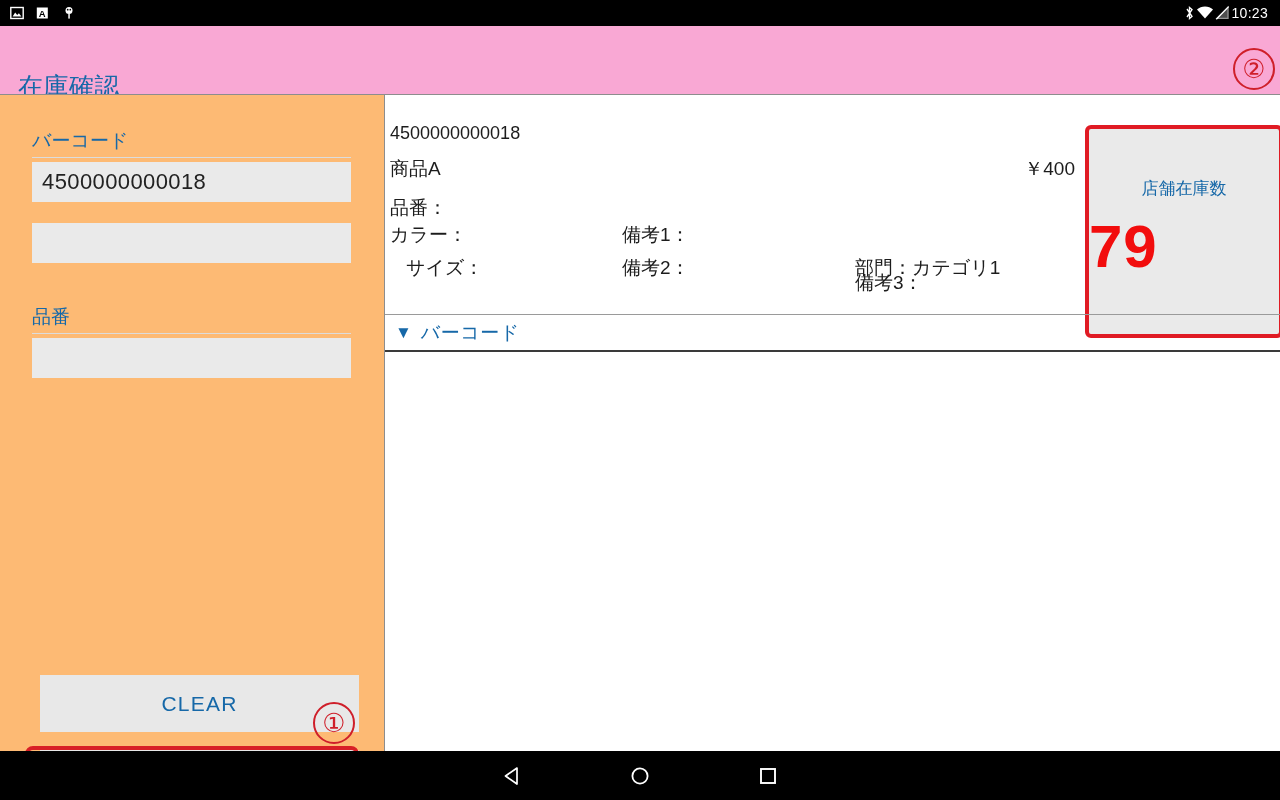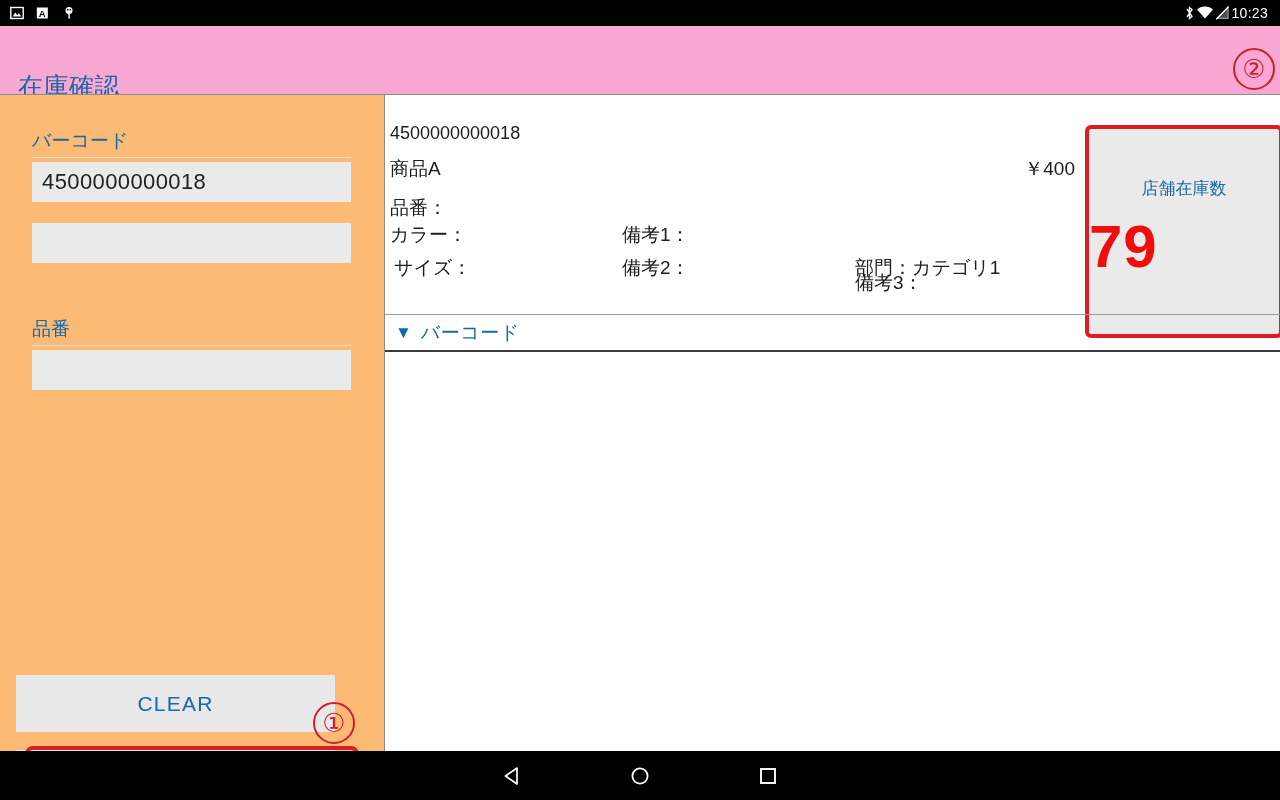--- a/index.html
+++ b/index.html
@@ -61,24 +61,24 @@
   .field-input {
     height: 40px; background: #eaeaea;
     display: flex; align-items: center;
     padding: 0 10px;
     font-size: 22px; color: #222;
     letter-spacing: .4px;
     margin-top: 4px;
   }
   #field-barcode { top: 36px; }
   #field-name    { top: 124px; }
-  #field-code    { top: 212px; margin-top: 12px; }
+  #field-code    { top: 212px; }
 
   .btn {
-    position: absolute; left: 16px; width: 319px; height: 57px;
+    position: absolute; left: 40px; width: 319px; height: 57px;
     background: #e8e8e8;
     display: flex; align-items: center; justify-content: center;
     font-size: 21px; color: #1668a8; letter-spacing: 1.2px;
     border: none;
   }
   #btn-clear  { top: 580px; }
   #btn-search {
     top: 655px; height: 66px;
     letter-spacing: 2px; font-size: 20px;
   }
@@ -105,21 +105,21 @@
   
   #detail {
     position: absolute; left: 5px; top: 28px; width: 890px; height: 197px;
   }
   .d-line { position: absolute; font-size: 19px; color: #1c1c1c; white-space: nowrap; }
   #d-barcode { left: 0px;  top: 0px;  font-size: 18px; }
   #d-name    { left: 0px;  top: 33px; }
   #d-price   { left: 540px; top: 33px; width: 145px; text-align: right; font-size: 19px; }
   #d-code    { left: 0px;  top: 72px; }
   #d-color   { left: 0px;  top: 99px; text-align: right; }
-  #d-size    { left: 4px;  top: 132px; text-align: right; }
+  #d-size    { left: 16px;  top: 132px; text-align: right; }
   #d-note1   { left: 232px; top: 99px; }
   #d-note2   { left: 232px; top: 132px; }
   #d-note3   { left: 465px; top: 99px; margin-top: 48px; }
   #d-dept    { left: 465px; top: 132px; }
 
   
   #stock-box {
     position: absolute; left: 695px; top: 2px;
     width: 198px; height: 213px;
     background: #eaeaea;

